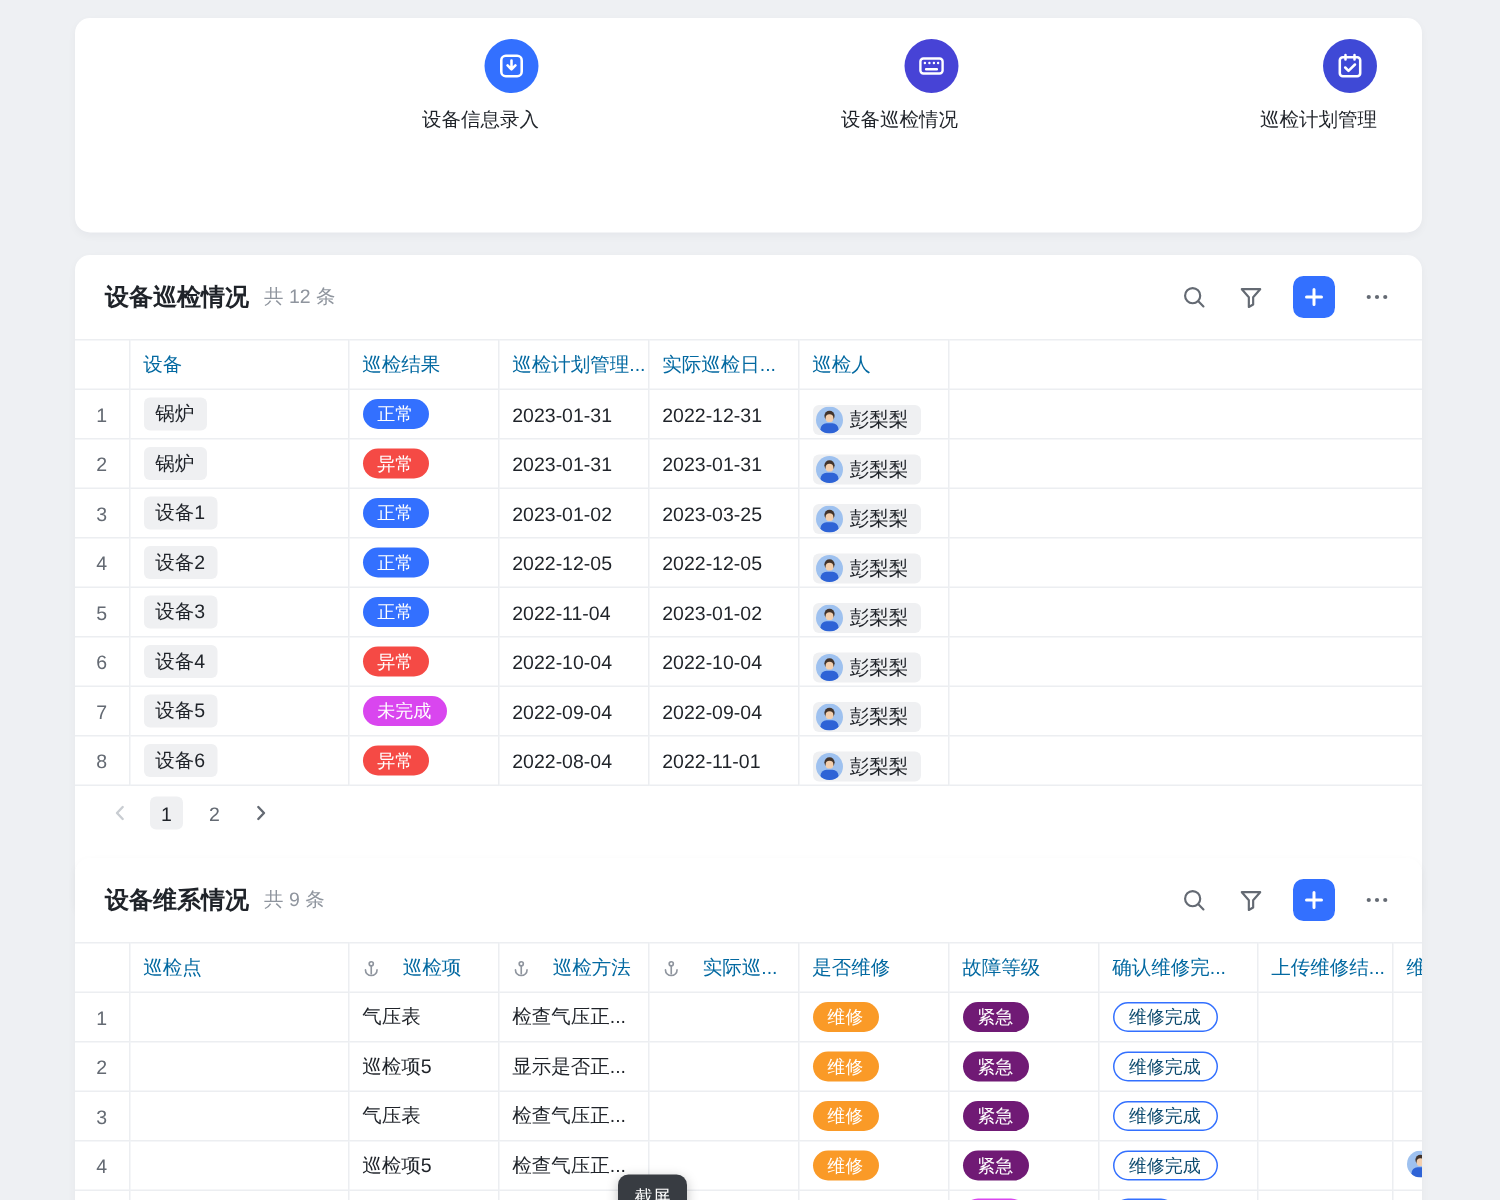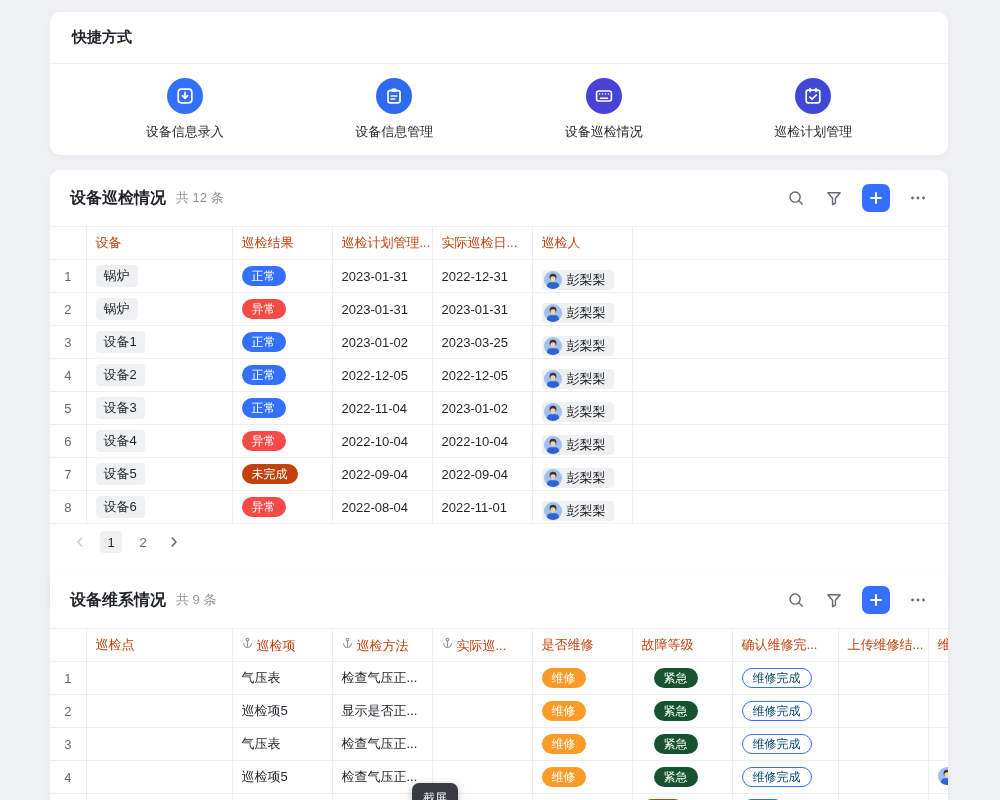--- a/index.html
+++ b/index.html
@@ -16,95 +16,84 @@
     box-shadow:0 2px 6px rgba(31,35,41,0.04);
     overflow:hidden;
   }
   .card-shortcuts { top:12px; height:143px; }
   .card-inspection { top:170px; height:440px; }
   .card-maintenance { top:572px; height:256px; }
 
   .shortcuts-title { height:52px; display:flex; align-items:center; padding:0 22px;
     font-size:15px; font-weight:bold; border-bottom:1px solid #f0f1f3; }
   .shortcut-row { display:flex; padding:14px 30px 0 30px; }
-  .shortcut { flex:1; display:flex; flex-direction:column; align-items:center; gap:9px; cursor:pointer; }
+  .shortcut { flex:1; display:flex; flex-direction:column; align-items:flex-end; gap:9px; cursor:pointer; }
   .icon-circle { width:36px; height:36px; border-radius:50%; display:flex; align-items:center; justify-content:center; }
   .shortcut-label { font-size:13px; color:#1f2329; }
 
   .card-header { height:56px; display:flex; align-items:center; padding:0 20px; }
   .card-title { font-size:16px; font-weight:bold; }
   .card-count { font-size:13px; color:#8f959e; margin-left:10px; }
   .tools { margin-left:auto; display:flex; align-items:center; gap:18px; }
   .tool { width:20px; height:20px; display:flex; align-items:center; justify-content:center; cursor:pointer; }
   .add-btn { width:28px; height:28px; border:none; border-radius:7px; background:#3370ff;
     display:flex; align-items:center; justify-content:center; cursor:pointer; }
 
   table { border-collapse:collapse; table-layout:fixed; }
   .t1 { width:898px; }
   .t2 { width:938px; }
   th, td { height:33px; padding:0 9px; text-align:left; font-weight:normal;
     border-bottom:1px solid #eceef1; border-right:1px solid #eceef1;
     white-space:nowrap; overflow:hidden; }
-  thead th { color:#c2410c; border-top:1px solid #eceef1; }
+  thead th { color:#0369a1; border-top:1px solid #eceef1; }
   td.idx, th.idx { width:36px; text-align:center; color:#646a73; padding:0 2px; }
   td.filler, th.filler { border-right:none; }
-  .th-inner { display:inline-flex; gap:4px; }
+  .th-inner { display:inline-flex; align-items:center; gap:16px; }
 
   .chip { display:inline-flex; align-items:center; background:#eff0f2; border-radius:4px;
     padding:2px 8px; max-width:100%; }
   .chip.person { padding:1px 8px 1px 2px; gap:5px;margin-top:10px; }
   .avatar { width:18px; height:18px; border-radius:50%; overflow:hidden; flex:none; display:inline-flex; }
 
   .badge { display:inline-flex; align-items:center; justify-content:center;
     min-width:42px; height:20px; padding:0 10px; border-radius:999px;
     font-size:12px; color:#fff; }
   .badge.v-blue { background:#3370ff; }
   .badge.v-red { background:#f54a45; }
-  .badge.v-green { background:#c2410c; }
+  .badge.v-green { background:#d946ef; }
   .badge.v-orange { background:#fa9a27; }
-  .badge.v-yellow { background:#14532d;margin-left:12px; }
+  .badge.v-yellow { background:#701a75; }
   .badge.v-outline { background:#fff; border:1px solid #3370ff; color:#0c4a6e; }
 
   .pagination { display:flex; align-items:center; gap:10px; padding:7px 20px; color:#646a73; }
   .pg-arrow { width:20px; height:20px; display:flex; align-items:center; justify-content:center; cursor:pointer; }
   .pg-num { min-width:22px; height:22px; display:flex; align-items:center; justify-content:center;
     border-radius:4px; cursor:pointer; }
   .pg-num.current { background:#eff0f2; color:#1f2329; }
 
   .screenshot-tooltip { position:absolute; left:412px; top:783px; z-index:20;
     background:#383c42; color:#fff; font-size:12px; border-radius:7px;
     padding:7px 11px; box-shadow:0 2px 8px rgba(0,0,0,.25); }
 </style>
 </head>
 <body>
 
 <section class="card card-shortcuts">
-  <div class="shortcuts-title">快捷方式</div>
   <div class="shortcut-row">
 
     <div class="shortcut">
       <span class="icon-circle" style="background: rgb(51, 112, 255);">
         <svg width="20" height="20" viewBox="0 0 20 20" fill="none" stroke="#fff" stroke-width="1.7" stroke-linecap="round" stroke-linejoin="round">
           <rect x="3.2" y="3.2" width="13.6" height="13.6" rx="3"></rect>
           <path d="M10 6.3 v5.6 M7.4 9.6 L10 12.3 L12.6 9.6"></path>
         </svg>
       </span>
       <span class="shortcut-label">设备信息录入</span>
     </div>
 
-    <div class="shortcut">
-      <span class="icon-circle" style="background: rgb(46, 106, 240);">
-        <svg width="20" height="20" viewBox="0 0 20 20" fill="none" stroke="#fff" stroke-width="1.7" stroke-linecap="round" stroke-linejoin="round">
-          <rect x="4" y="4.6" width="12" height="12.2" rx="2"></rect>
-          <rect x="7.4" y="2.6" width="5.2" height="3.4" rx="1" fill="#fff" stroke="none"></rect>
-          <path d="M7.2 10 h5.6 M7.2 13 h3.6"></path>
-        </svg>
-      </span>
-      <span class="shortcut-label">设备信息管理</span>
-    </div>
 
     <div class="shortcut">
       <span class="icon-circle" style="background: rgb(71, 67, 214);">
         <svg width="20" height="20" viewBox="0 0 20 20" fill="none" stroke="#fff" stroke-width="1.6" stroke-linecap="round" stroke-linejoin="round">
           <rect x="2.6" y="5" width="14.8" height="10" rx="2"></rect>
           <path d="M5.6 8 h0.02 M8.6 8 h0.02 M11.6 8 h0.02 M14.4 8 h0.02 M6.4 12.2 h7.2"></path>
         </svg>
       </span>
       <span class="shortcut-label">设备巡检情况</span>
     </div>

